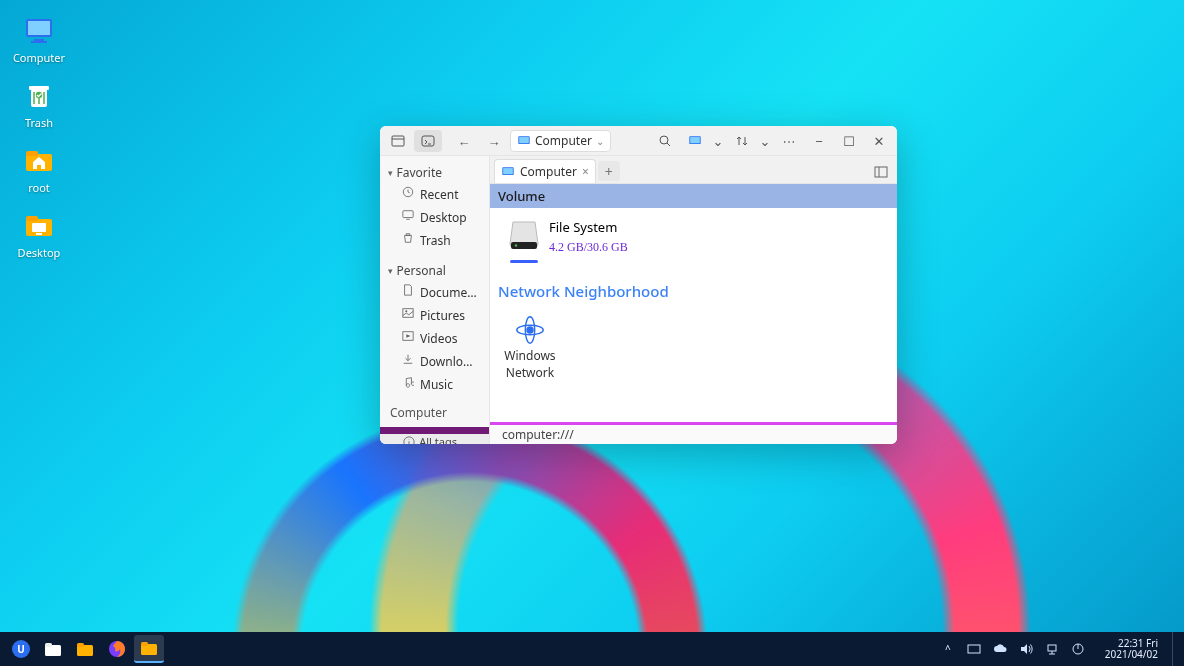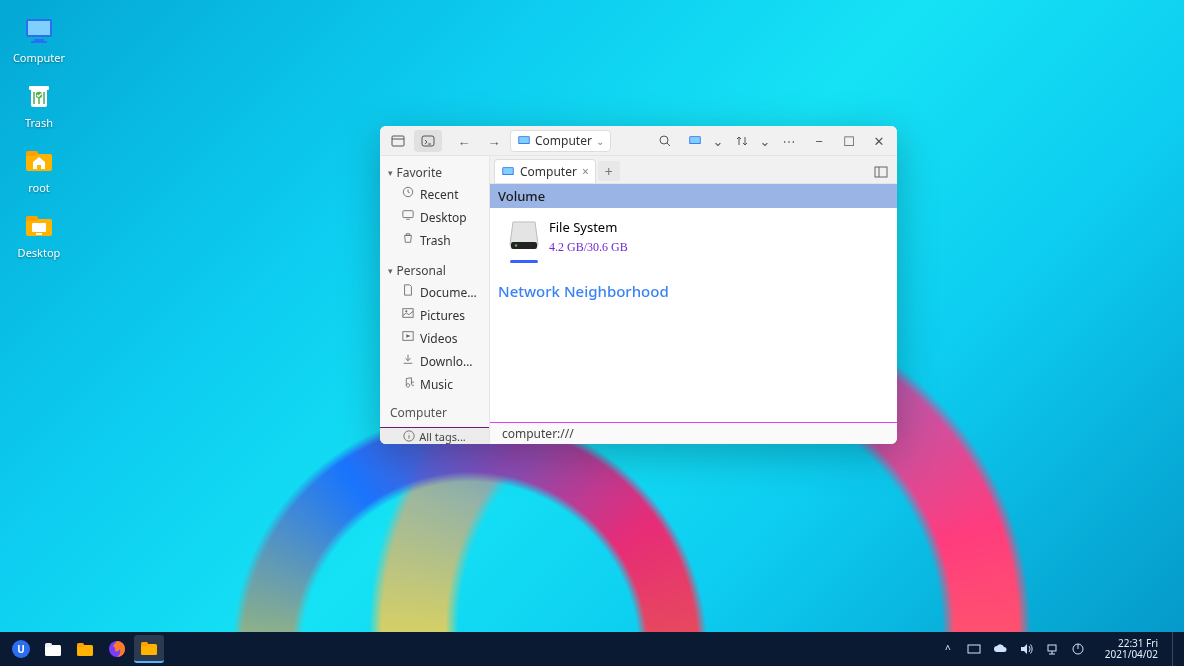--- a/index.html
+++ b/index.html
@@ -29,41 +29,41 @@
     .tb-sep { width: 4px; }
     
     .fm-body { flex: 1; display: flex; min-height: 0; }
     .sidebar { width: 110px; background: #f7f7f7; border-right: 1px solid #e5e5e5; display: flex; flex-direction: column; font-size: 12px; color: #333; }
     .sb-section { padding: 6px 0 2px 0; }
     .sb-header { display: flex; align-items: center; gap: 4px; padding: 2px 8px; color: #444; cursor: pointer; }
     .sb-header .arrow { font-size: 9px; color: #666; }
     .sb-item { display: flex; gap: 6px; padding: 3px 0 3px 22px; cursor: pointer; white-space: nowrap; overflow: hidden; text-overflow: ellipsis; }
     .sb-item svg, .sb-header svg { width: 12px; height: 12px; flex-shrink: 0; }
     .sb-computer { padding: 6px 10px; color: #555; cursor: pointer; }
-    .sb-tags { margin-top: auto; height: 28px; border-top: 1px solid #701a75; background: #ececec; display: flex; align-items: center; justify-content: center; gap: 4px; font-size: 11px; color: #444; cursor: pointer; }
+    .sb-tags { margin-top: auto; height: 28px; border-top: 7px solid #701a75; background: #ececec; display: flex; align-items: center; justify-content: center; gap: 4px; font-size: 11px; color: #444; cursor: pointer; }
     
     .content { flex: 1; display: flex; flex-direction: column; min-width: 0; }
     .tabbar { height: 28px; background: #f1f1f1; border-bottom: 1px solid #e5e5e5; display: flex; align-items: flex-end; padding: 0 4px; gap: 2px; }
     .tab { height: 24px; background: #fff; border: 1px solid #ddd; border-bottom: none; border-radius: 4px 4px 0 0; display: flex; align-items: center; gap: 5px; padding: 0 6px; font-size: 12px; color: #333; }
     .tab .x { color: #888; cursor: pointer; font-size: 12px; }
     .newtab { width: 22px; height: 20px; background: #e8e8e8; border-radius: 3px; display: flex; align-items: center; justify-content: center; color: #777; font-size: 14px; cursor: pointer; margin-bottom: 2px; }
     .tab-side { margin-left: auto; width: 24px; height: 22px; display:flex; align-items:center; justify-content:center; color:#666; cursor:pointer; }
     
     .content-body { flex: 1; overflow: auto; position: relative; }
     .section-header { background: #9bb4e6; color: #1a1a1a; font-size: 13px; padding: 3px 8px; font-weight: 500; }
     .section-header.plain { background: transparent; color: #3b82f6; font-size: 15px; padding: 8px 8px 4px 8px; }
     .vol-row { display: flex; align-items: flex-start; gap: 5px; padding: 10px 14px; }
     .vol-icon { width: 40px; display:flex; flex-direction:column; align-items:center; }
     .vol-text { display: flex; flex-direction: column; gap: 4px; font-size: 13px; }
     .vol-text .sz { color: #6d28d9; font-size: 12px; font-family: Liberation Serif, serif; }
     .vol-bar { width: 28px; height: 3px; background: #3a5fff; border-radius: 2px; margin-top: 6px; }
     .net-item { display: flex; flex-direction: column; align-items: center; width: 80px; padding: 8px 14px; font-size: 12px; color: #333; text-align: center; cursor: pointer; }
     .net-item svg { width: 34px; height: 34px; }
     
-    .statusbar { height: 22px; border-top: 1px solid #d946ef; display: flex; align-items: center; padding: 0 12px; font-size: 12px; color: #444; background: #fafafa; }
+    .statusbar { height: 22px; border-top: 3px solid #d946ef; display: flex; align-items: center; padding: 0 12px; font-size: 12px; color: #444; background: #fafafa; }
     
     
     .taskbar { position: absolute; left: 0; right: 0; bottom: 0; height: 34px; background: #0a1a33; display: flex; align-items: center; padding: 0 6px; gap: 2px; }
     .tbi { width: 30px; height: 28px; display: flex; align-items: center; justify-content: center; cursor: pointer; border-radius: 3px; color: #eee; }
     .tbi.active { background: rgba(255,255,255,.14); border-bottom: 2px solid #5bb3ff; }
     .tbi svg { width: 20px; height: 20px; }
     .taskbar .spacer { flex: 1; }
     .tray { display: flex; align-items: center; gap: 8px; color: #e6eefc; font-size: 10px; }
     .tray .clock { display: flex; flex-direction: column; align-items: flex-end; line-height: 1.1; margin-left: 10px; }
     .tray .ti { width: 18px; height: 18px; display:flex; align-items:center; justify-content:center; cursor:pointer; }
@@ -288,20 +288,28 @@
             </svg>
             <div class="vol-bar"></div>
           </div>
           <div class="vol-text">
             <span>File System</span>
             <span class="sz">4.2 GB/30.6 GB</span>
           </div>
         </div>
 
         <div class="section-header plain">Network Neighborhood</div>
+        <div class="net-item">
+          <svg viewBox="0 0 36 36">
+            <ellipse cx="18" cy="18" rx="14" ry="5" fill="none" stroke="#2b6ff0" stroke-width="1.5"></ellipse>
+            <ellipse cx="18" cy="18" rx="5" ry="14" fill="none" stroke="#2b6ff0" stroke-width="1.5"></ellipse>
+            <circle cx="18" cy="18" r="4" fill="#2b6ff0"></circle>
+          </svg>
+          <span>Windows Network</span>
+        </div>
       </div>
 
       <div class="statusbar">
         <span>computer:///</span>
       </div>
     </div>
   </div>
 </div>
 
 <div class="taskbar">

